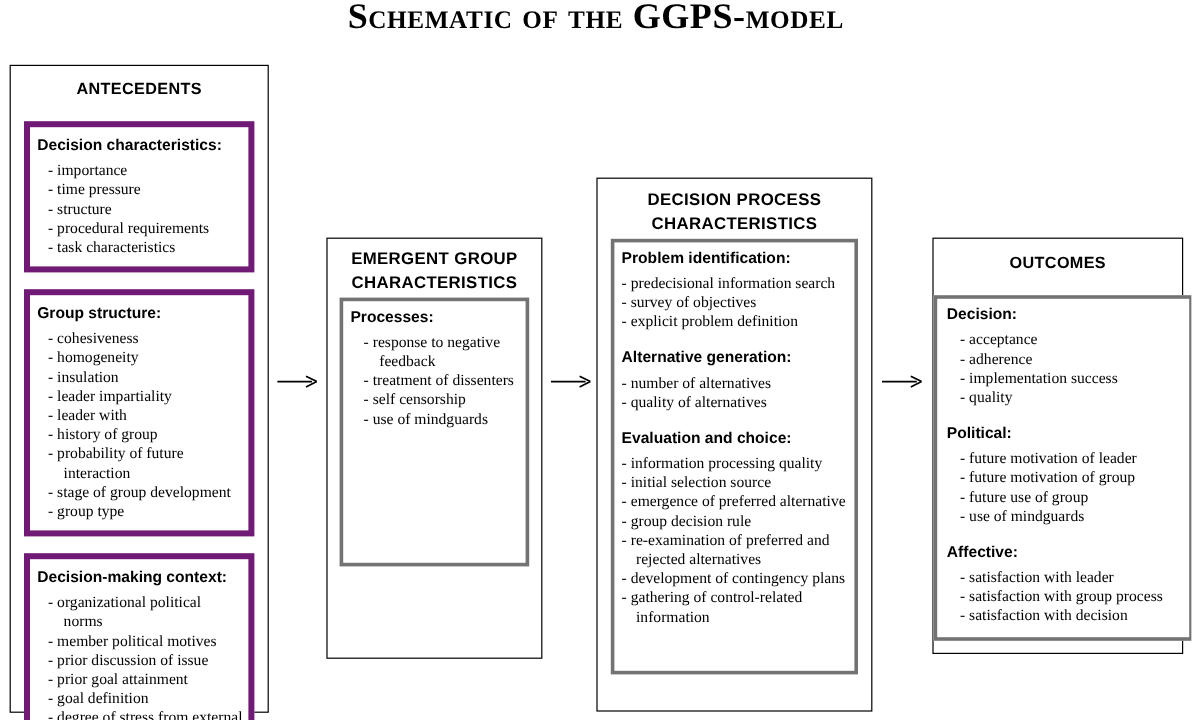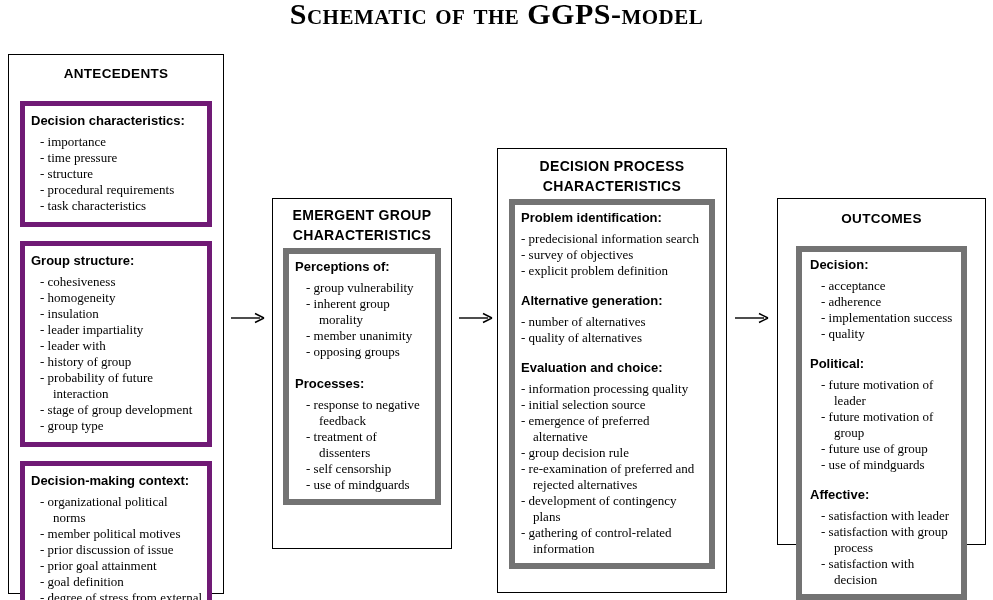--- a/index.html
+++ b/index.html
@@ -17,21 +17,21 @@
   .box {
     position:absolute; border:1px solid #000; background:#ffffff;
     box-sizing:border-box;
   }
   .box-header {
     font-family:"Liberation Sans", sans-serif; font-weight:bold;
     font-size:13.5px; line-height:20px; text-align:center;
     letter-spacing:0.3px;
   }
   .inner-box {
-    border:6px solid #737373; box-sizing:border-box;
+    border:3px solid #737373; box-sizing:border-box;
     margin:0 auto; padding:5px 5px 6px 6px; background:#ffffff;
   }
   .section { box-sizing:border-box; }
   .sub-box {
     border:5px solid #701a75; box-sizing:border-box;
     margin:0 11px 14px 11px; padding:7px 4px 8px 6px; background:#ffffff;
   }
   .sec-heading {
     font-family:"Liberation Sans", sans-serif; font-weight:bold;
     font-size:13px; line-height:16px; margin:0 0 5px 0;
@@ -60,21 +60,21 @@
 
   
   .col-decision { left:497px; top:148px; width:230px; height:445px; }
   .col-decision .box-header { margin:7px 24px 3px 24px; font-size:14px; }
   .col-decision .inner-box { width:206px; min-height:363px; }
   .col-decision .items li { padding-left:12px; text-indent:-12px; }
 
   
   .col-outcomes { left:777px; top:198px; width:209px; height:347px; }
   .col-outcomes .box-header { margin:10px 0 17px 0; }
-  .col-outcomes .inner-box { width:171px; min-height:288px; padding-left:8px; }
+  .col-outcomes .inner-box { width:216px; min-height:288px; padding-left:8px; }
   .col-outcomes .items li { padding-left:24px; text-indent:-13px; }
 
   .arrow { position:absolute; top:310px; width:34px; height:16px; }
   .arrow-1 { left:231px; }
   .arrow-2 { left:459px; }
   .arrow-3 { left:735px; }
 </style>
 </head>
 <body>
 
@@ -125,29 +125,20 @@
 
   <svg class="arrow arrow-1" viewBox="0 0 34 16">
     <path d="M0 8 H29" stroke="#000" stroke-width="1.4" fill="none"></path>
     <path d="M33 8 L24 3.5 M33 8 L24 12.5" stroke="#000" stroke-width="1.4" fill="none"></path>
   </svg>
 
   <div class="box col-emergent">
     <div class="box-header">EMERGENT GROUP CHARACTERISTICS</div>
     <div class="inner-box">
         <div class="section">
-          <div class="sec-heading">Perceptions of:</div>
-          <ul class="items">
-            <li>group vulnerability</li>
-            <li>inherent group morality</li>
-            <li>member unanimity</li>
-            <li>opposing groups</li>
-          </ul>
-        </div>
-        <div class="section">
           <div class="sec-heading">Processes:</div>
           <ul class="items">
             <li>response to negative feedback</li>
             <li>treatment of dissenters</li>
             <li>self censorship</li>
             <li>use of mindguards</li>
           </ul>
         </div>
       </div>
   </div>

